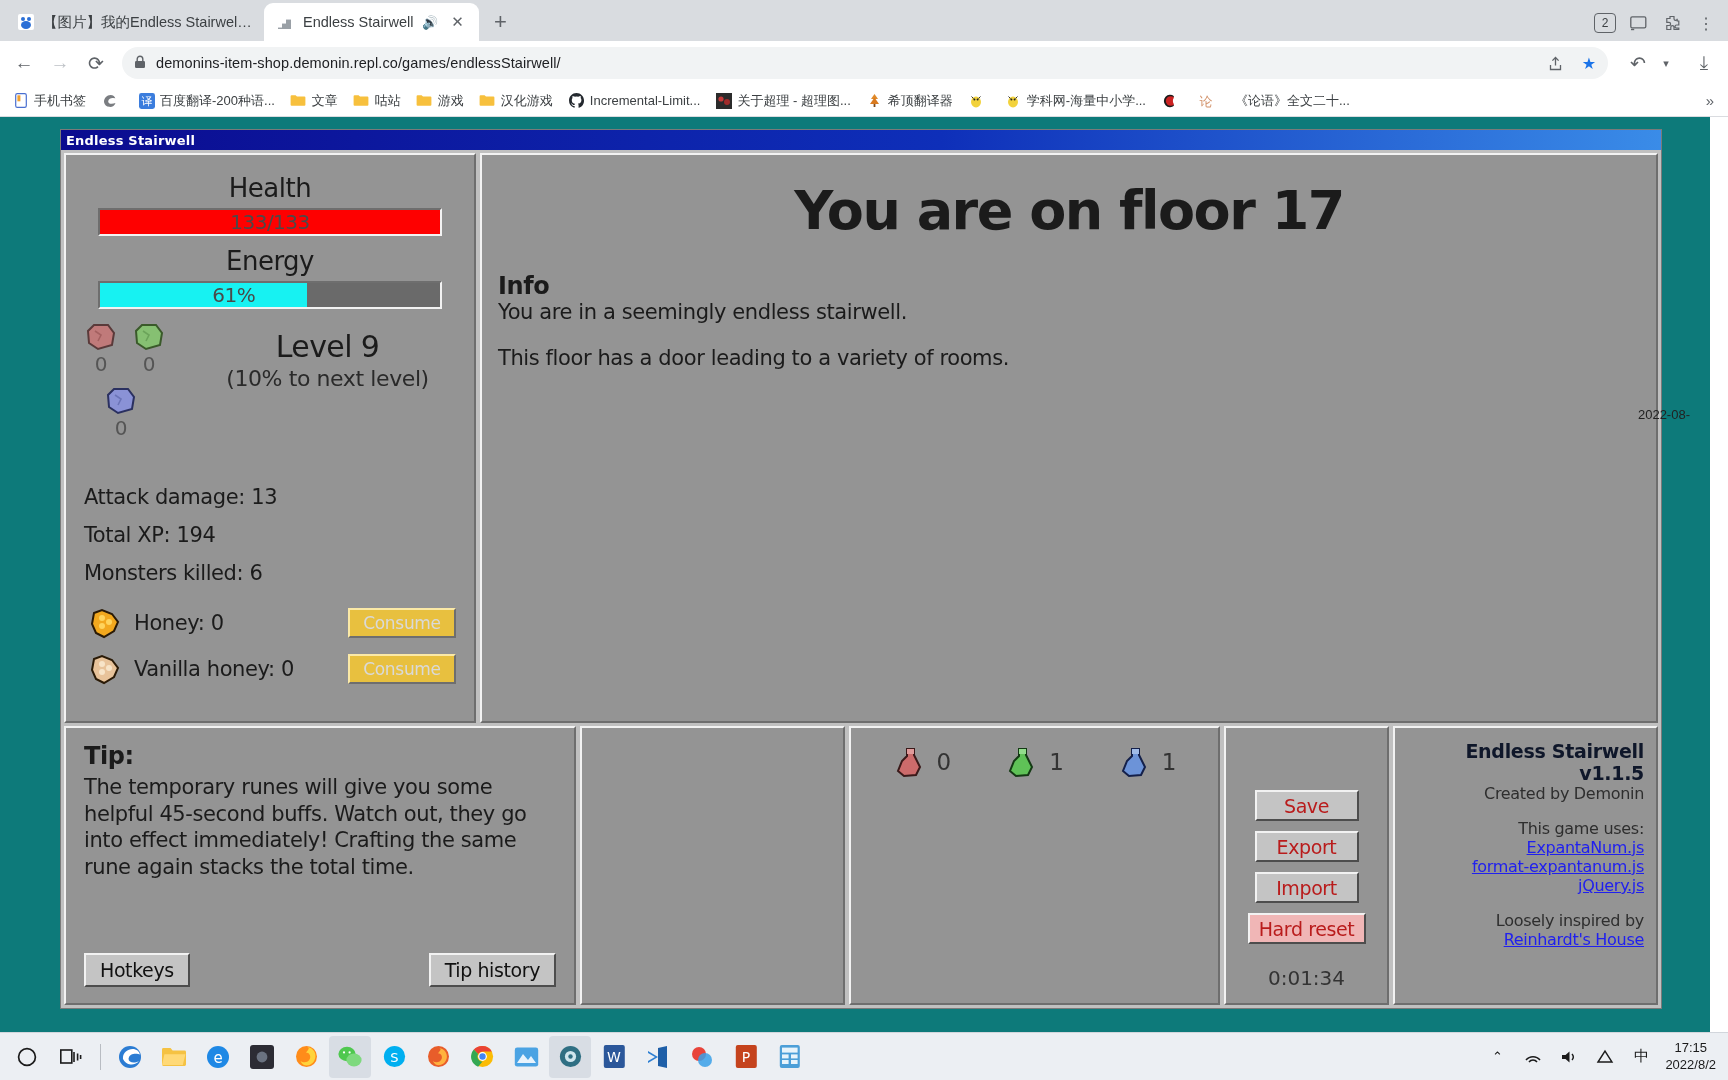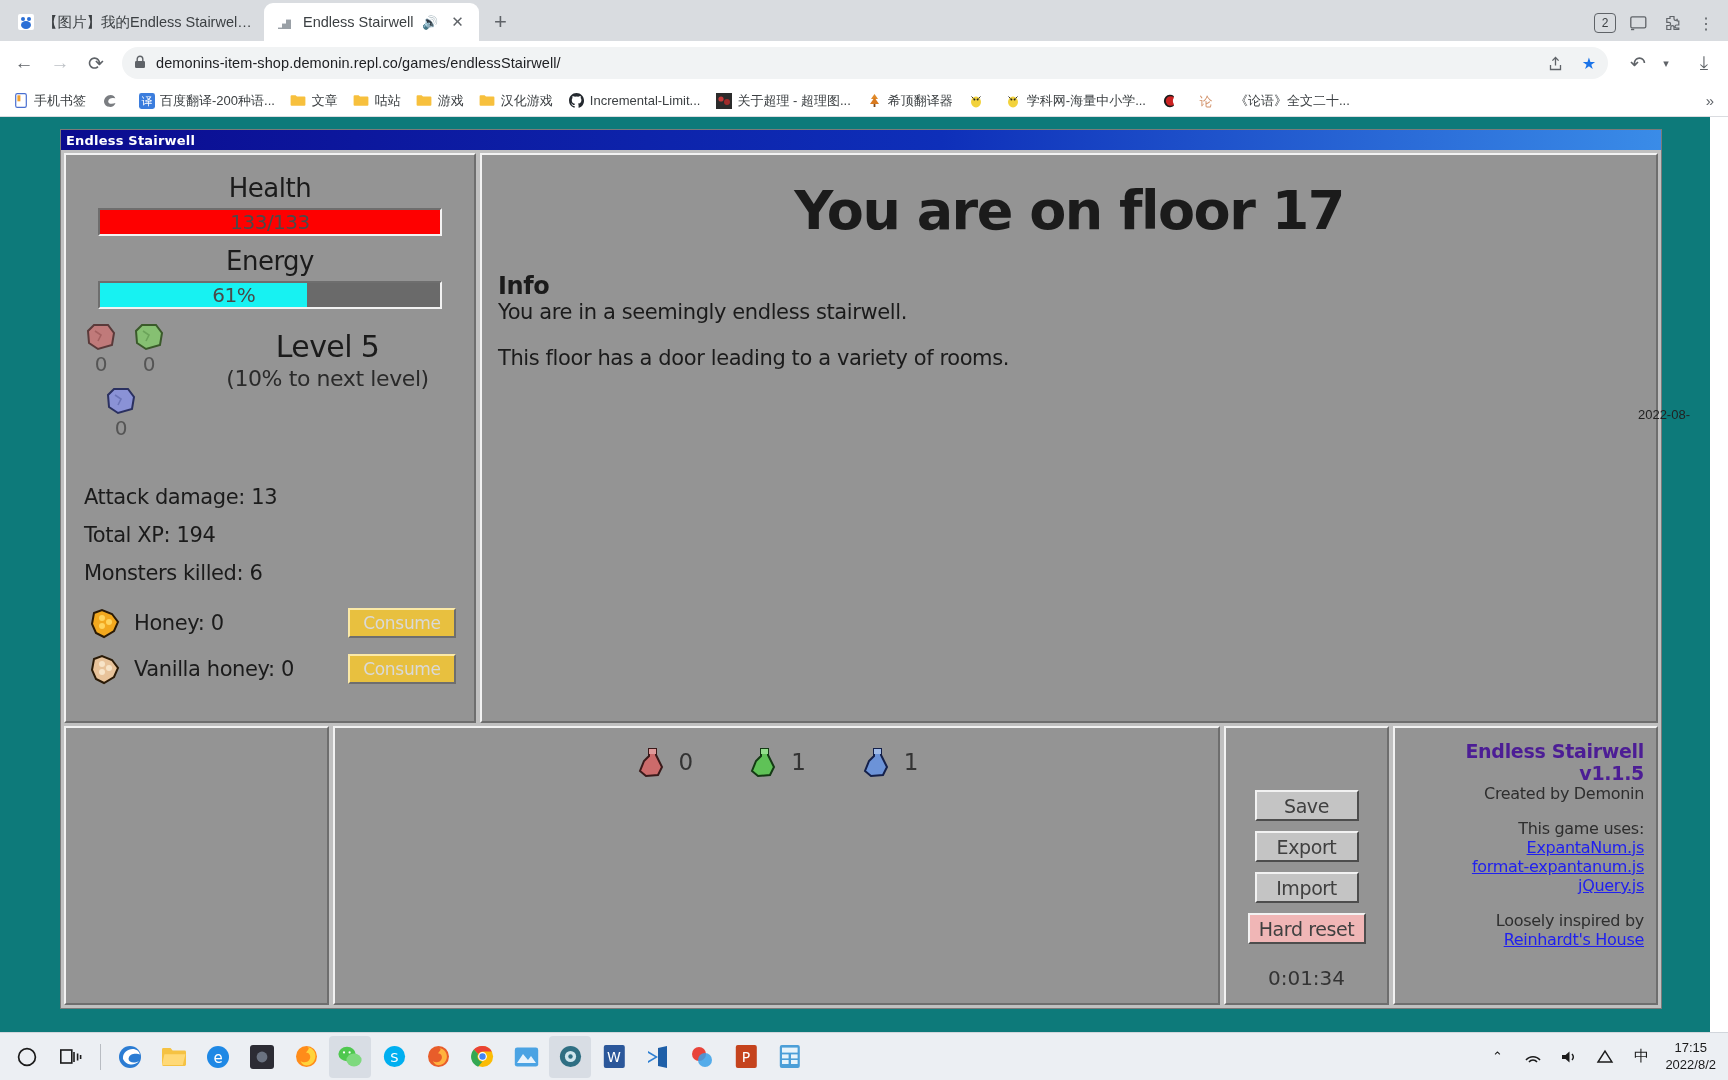--- a/index.html
+++ b/index.html
@@ -162,28 +162,28 @@
   .potions-panel { flex: 1; padding-top: 18px; }
   .potion-strip { display:flex; align-items:center; justify-content:center; gap: 54px; }
   .potion-cell { display:flex; align-items:center; gap: 10px; }
   .potion-ico { width: 34px; height: 32px; }
   .potion-count { font-size: 23px; color:#333; font-family:"DejaVu Sans", sans-serif; }
 
   .save-panel { width: 165px; display:flex; flex-direction:column; align-items:center; padding-top: 62px; }
   .save-btn {
     width: 104px; height: 31px; margin-bottom: 10px;
     border: 2px solid; border-color:#f2f2f2 #4d4d4d #4d4d4d #f2f2f2;
-    background: #c4c4c4; color:#404040; font-size: 19px; font-family:"DejaVu Sans", sans-serif;
+    background: #c4c4c4; color:#b91c1c; font-size: 19px; font-family:"DejaVu Sans", sans-serif;
     display:flex; align-items:center; justify-content:center; letter-spacing:-0.4px;
   }
   .save-btn.danger { background:#f0b6b6; width: 118px; }
   .timer { margin-top: 12px; font-size: 20px; color:#333; font-family:"DejaVu Sans", sans-serif;}
 
   .credits-panel { width: 265px; padding: 12px 12px 8px 12px; text-align:right; }
-  .cred-title { font-size: 19px; font-weight:bold; color:#4c1d95; font-family:"DejaVu Sans", sans-serif; letter-spacing:-0.3px;}
+  .cred-title { font-size: 19px; font-weight:bold; color:#0f172a; font-family:"DejaVu Sans", sans-serif; letter-spacing:-0.3px;}
   .cred-sub { font-size: 16px; color:#2e2e2e; font-family:"DejaVu Sans", sans-serif; letter-spacing:-0.3px;}
   .cred-block { margin-top: 16px; }
   .cred-link { color:#2020ee; text-decoration: underline; font-size: 16px; font-family:"DejaVu Sans", sans-serif; display:block; letter-spacing:-0.3px;}
 
   
   .page-right-strip { position:absolute; right:0; top:0; bottom:0; width: 18px; background:#ffffff; }
   .float-time { position:absolute; right: 38px; top: 290px; font-size: 13px; color:#222; text-align:right; line-height:1.3;}
 
   
   .taskbar {
@@ -461,21 +461,21 @@
                           <polygon points="8,2 22,2 28,10 26,22 12,26 3,20 2,8" fill="#8a92d6" stroke="#2a3060" stroke-width="2"></polygon>
                           <path d="M9 8l6 4-3 6" stroke="#6b74b8" stroke-width="1.6" fill="none"></path>
                         </svg>
                     </div>
                     <div class="rune-count">0</div>
                   </div>
                 </div>
               </div>
 
               <div class="level-box">
-                <div class="level-title">Level 5</div>
+                <div class="level-title">Level 9</div>
                 <div class="level-sub">(10% to next level)</div>
               </div>
             </div>
 
             <div class="stat-list">
               <div class="stat-line">Attack damage: 13</div>
               <div class="stat-line">Total XP: 194</div>
               <div class="stat-line">Monsters killed: 6</div>
             </div>
 
@@ -509,20 +509,28 @@
             <div class="floor-title">You are on floor 17</div>
             <div class="info-head">Info</div>
             <div class="info-line">You are in a seemingly endless stairwell.</div>
             <div class="info-line gap">This floor has a door leading to a variety of rooms.</div>
 
           </div>
         </div>
 
         <div class="bottom-row">
 
+          <div class="panel tip-panel">
+            <div class="tip-head">Tip:</div>
+            <div class="tip-text">The temporary runes will give you some helpful 45-second buffs. Watch out, they go into effect immediately! Crafting the same rune again stacks the total time.</div>
+            <div class="tip-btns">
+              <div class="btn">Hotkeys</div>
+              <div class="btn">Tip history</div>
+            </div>
+          </div>
 
           <div class="panel log-panel"></div>
 
           <div class="panel potions-panel">
             <div class="potion-strip">
               <div class="potion-cell">
                 <span class="potion-ico">
                   <svg width="34" height="32" viewBox="0 0 34 32">
                       <path d="M14 3h7v6l6 12-4 8-12 1-6-5 4-10 5-5z" fill="#cc6b6b" stroke="#3a1a1a" stroke-width="2"></path>
                       <path d="M14 3h7v5h-7z" fill="#e09a9a"></path>

